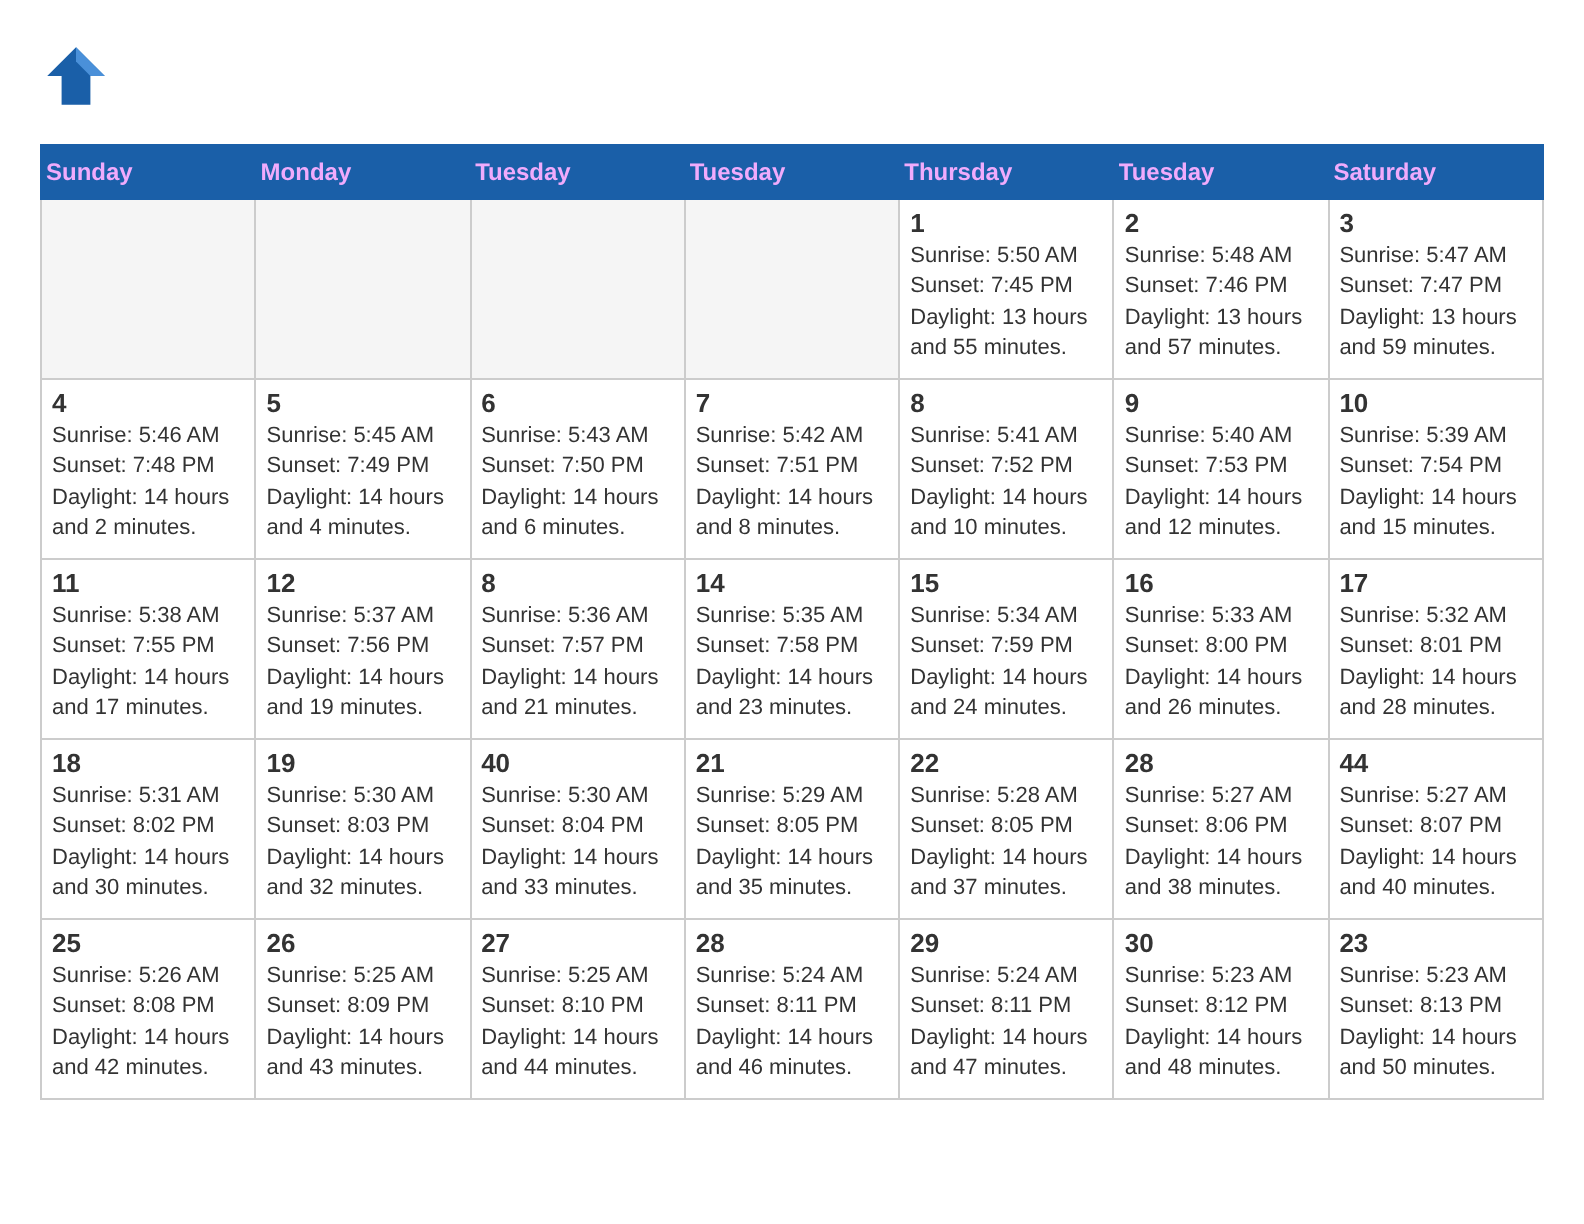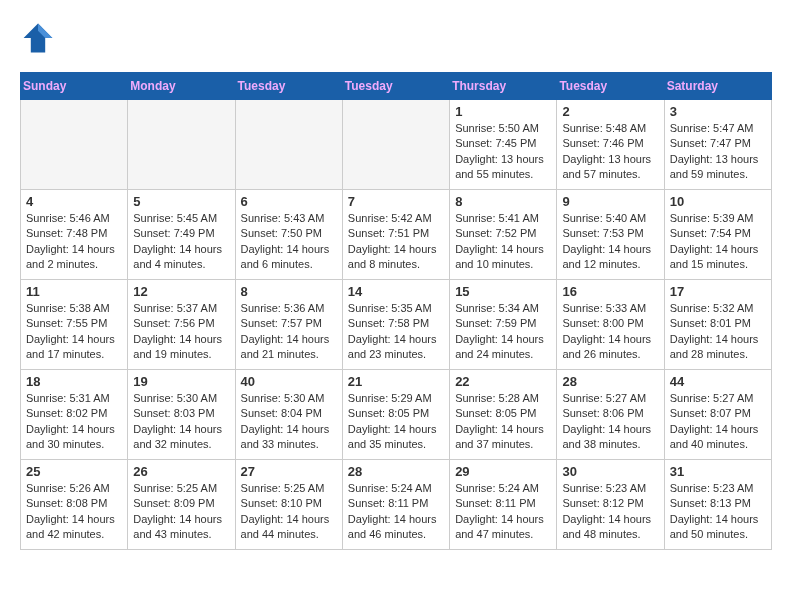--- a/index.html
+++ b/index.html
@@ -255,18 +255,18 @@
         </td>
         <td>
           <div class="day-num">29</div>
           <div class="day-info">Sunrise: 5:24 AM<br>Sunset: 8:11 PM<br>Daylight: 14 hours and 47 minutes.</div>
         </td>
         <td>
           <div class="day-num">30</div>
           <div class="day-info">Sunrise: 5:23 AM<br>Sunset: 8:12 PM<br>Daylight: 14 hours and 48 minutes.</div>
         </td>
         <td>
-          <div class="day-num">31</div>
+          <div class="day-num">23</div>
           <div class="day-info">Sunrise: 5:23 AM<br>Sunset: 8:13 PM<br>Daylight: 14 hours and 50 minutes.</div>
         </td>
       </tr>
     </tbody>
 </table>
 
 </body></html>

